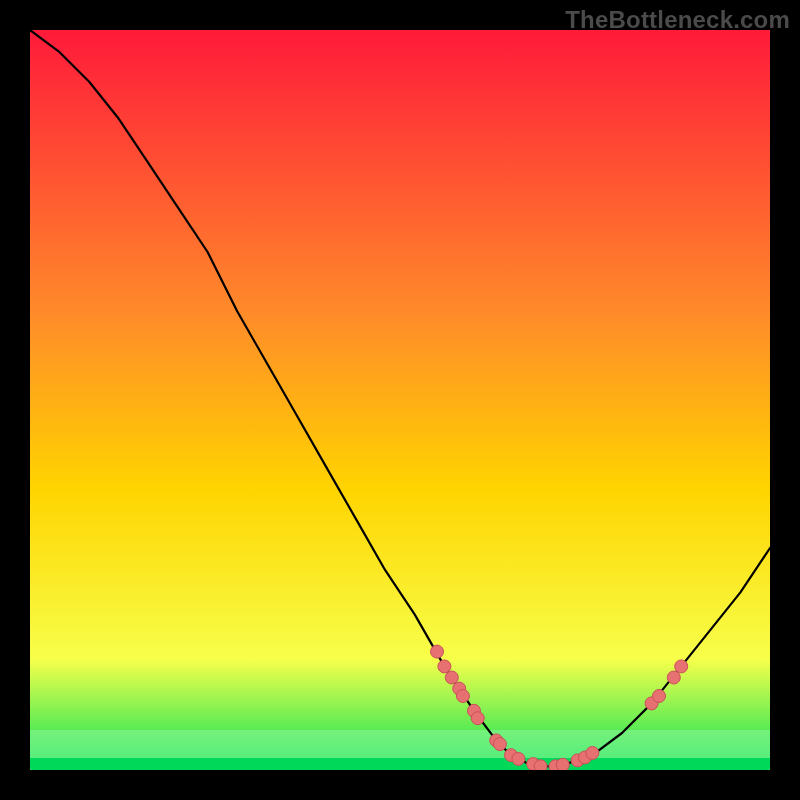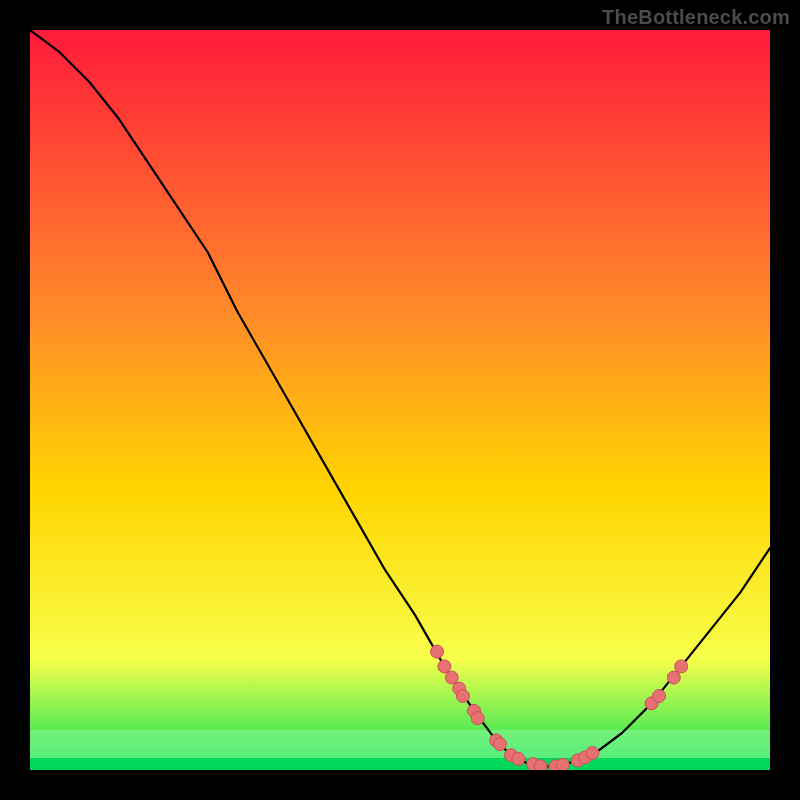--- a/index.html
+++ b/index.html
@@ -2,21 +2,21 @@
 <html><head>
 <meta charset="utf-8">
 <style>
   * { margin: 0; padding: 0; box-sizing: border-box; }
   html, body { width: 800px; height: 800px; background: #000; overflow: hidden; }
   .frame { position: relative; width: 800px; height: 800px; background: #000; }
   .watermark {
     position: absolute;
     top: 6px; right: 10px;
     font-family: Arial, Helvetica, sans-serif;
-    font-size: 20px;
+    font-size: 24px;
     font-weight: 600;
     color: #4b4b4b;
     letter-spacing: 0.2px;
     user-select: none;
   }
   .plot {
     position: absolute;
     left: 30px; top: 30px;
     width: 740px; height: 740px;
   }

